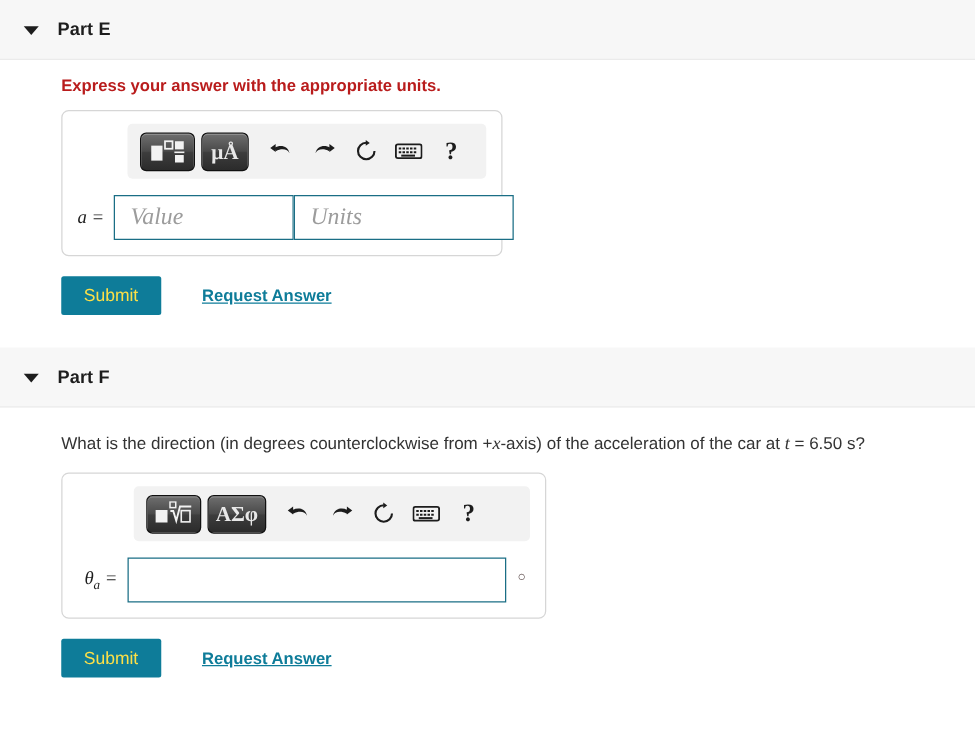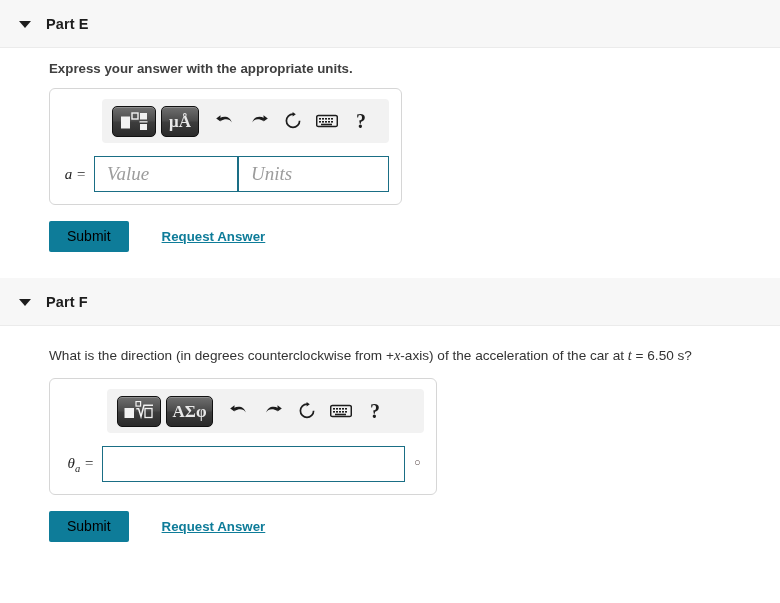--- a/index.html
+++ b/index.html
@@ -63,21 +63,21 @@
     margin-top: 19px;
   }
   .var-it {
     font-family: "Liberation Serif", serif;
     font-style: italic;
     font-size: 14.5px;
   }
   .instruction {
     font-size: 13.3px;
     font-weight: bold;
-    color: #404040;
+    color: #b91c1c;
     margin-top: 13px;
   }
 
   
   .answer-box {
     border: 1px solid #d6d6d6;
     border-radius: 6px;
     background: #ffffff;
     margin-top: 12px;
     padding: 10px 12px 12px 12px;
@@ -173,40 +173,40 @@
     padding: 0 0 0 12px;
     outline: none;
   }
   .ans-input::placeholder {
     color: #9c9c9c;
     font-family: "Liberation Serif", serif;
     font-style: italic;
     opacity: 1;
   }
   .ans-input.value { width: 144px; }
-  .ans-input.units { width: 151px; margin-left: 0; }
+  .ans-input.units { width: 176px; margin-left: 0; }
   .ans-input.theta { width: 303px; }
   .degree-mark {
     font-family: "Liberation Serif", serif;
     font-size: 11px;
     color: #5b4a4a;
     margin-left: 9px;
     align-self: center;
     padding-bottom: 4px;
   }
 
   
   .submit-row {
     display: flex;
     align-items: center;
     margin-top: 16px;
   }
   .submit-btn {
     background: #0e7c99;
-    color: #000000;
+    color: #fde047;
     border: none;
     border-radius: 2px;
     font-family: "Liberation Sans", sans-serif;
     font-size: 14px;
     padding: 8px 18px 9px 18px;
     cursor: pointer;
     line-height: 1;
   }
   .request-link {
     color: #0e7c99;

